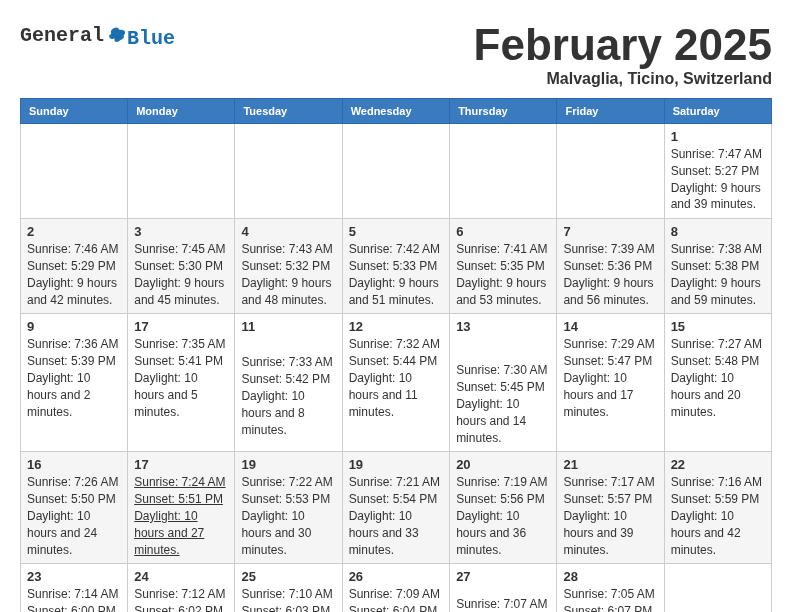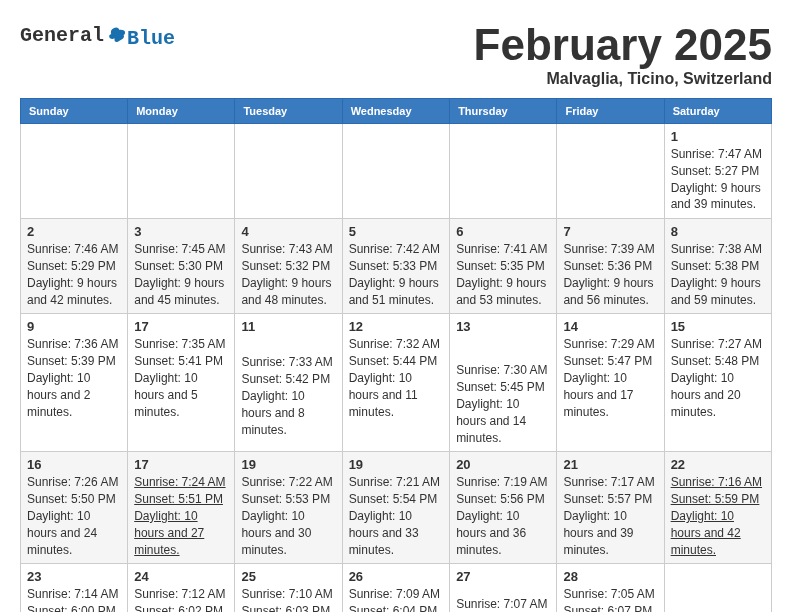--- a/index.html
+++ b/index.html
@@ -267,21 +267,21 @@
 Daylight: 10 hours and 36 minutes.</div>
         </td>
         <td>
           <div class="day-number">21</div>
           <div class="day-info" style="white-space: pre-line;">Sunrise: 7:17 AM
 Sunset: 5:57 PM
 Daylight: 10 hours and 39 minutes.</div>
         </td>
         <td>
           <div class="day-number">22</div>
-          <div class="day-info" style="white-space: pre-line; text-decoration: underline;">Sunrise: 7:16 AM
+          <div class="day-info" style="white-space: pre-line;">Sunrise: 7:16 AM
 Sunset: 5:59 PM
 Daylight: 10 hours and 42 minutes.</div>
         </td>
       </tr>
       <tr>
         <td>
           <div class="day-number">23</div>
           <div class="day-info" style="white-space: pre-line;">Sunrise: 7:14 AM
 Sunset: 6:00 PM
 Daylight: 10 hours and 46 minutes.</div>

